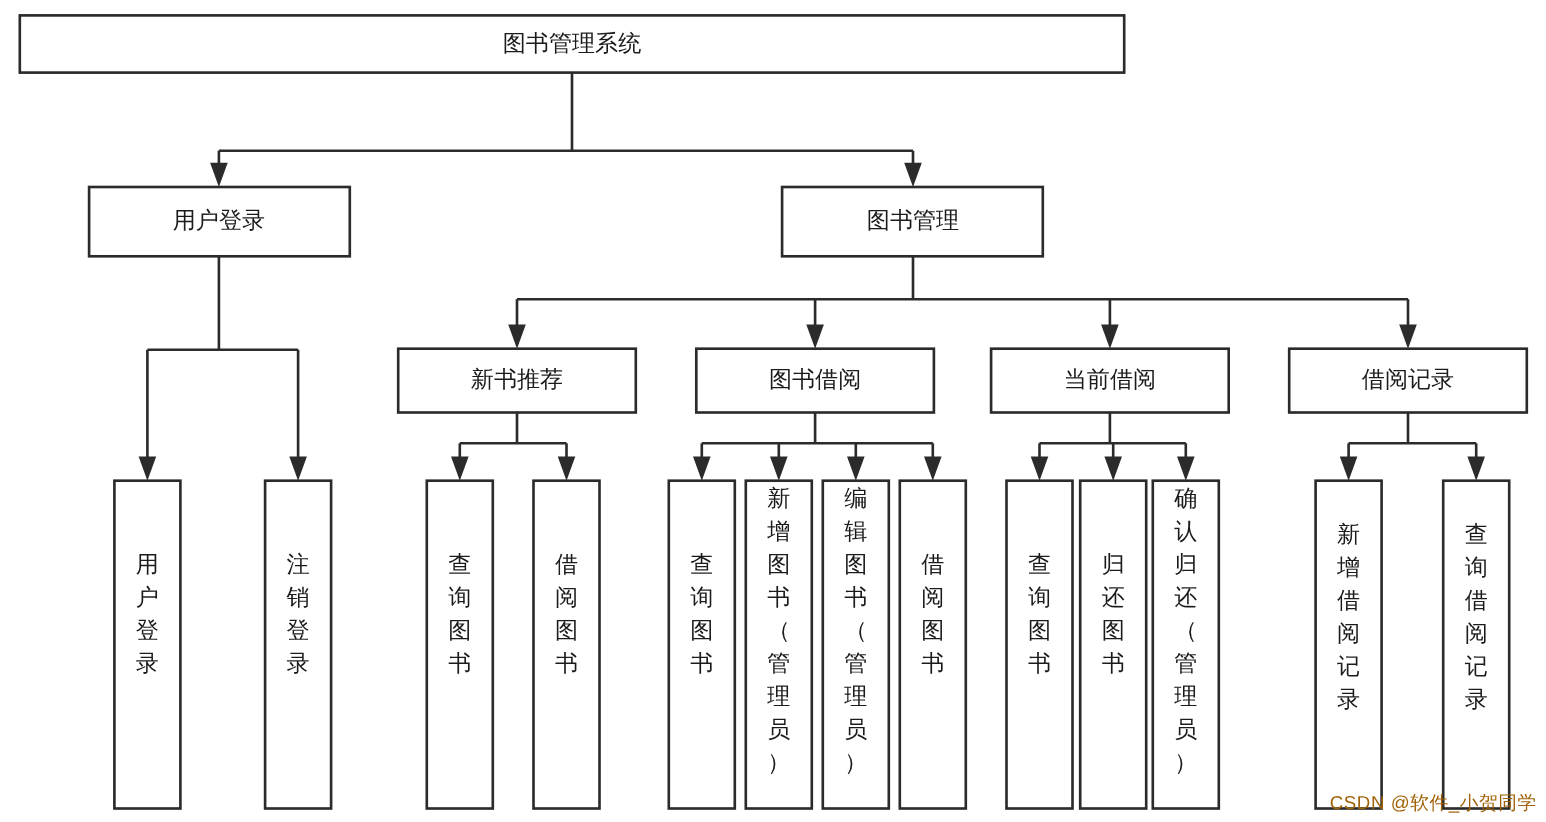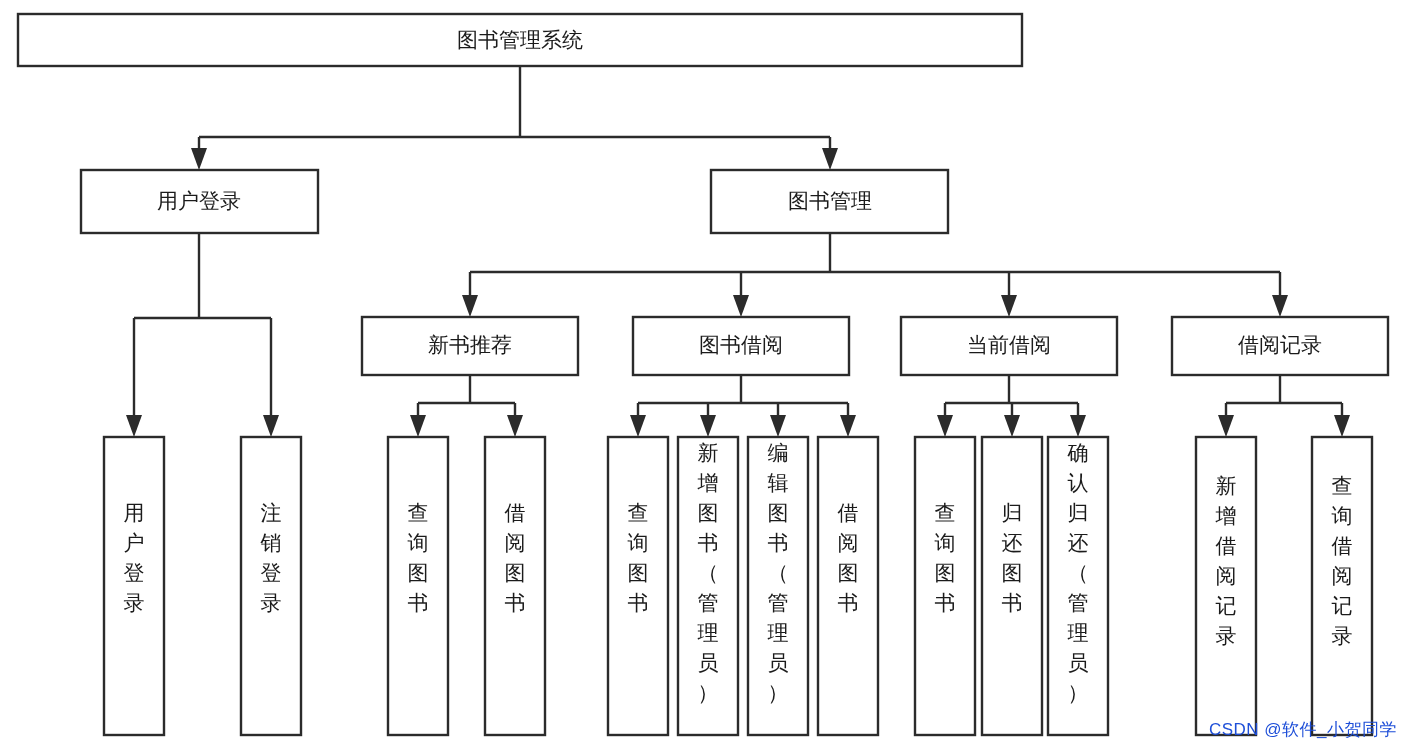--- a/index.html
+++ b/index.html
@@ -53,21 +53,21 @@
     font-family: "Liberation Sans", "DejaVu Sans", sans-serif;
     font-size: 21px;
     text-anchor: middle;
   }
   .watermark {
     position: absolute;
     right: 8px;
     bottom: 6px;
     font-family: "Liberation Sans", "DejaVu Sans", sans-serif;
     font-size: 17px;
-    color: #1d4ed8;
+    color: #a16207;
     letter-spacing: 0.5px;
     white-space: nowrap;
     pointer-events: none;
   }
 </style>
 </head>
 <body>
 
 <div id="diagram-root">
 

